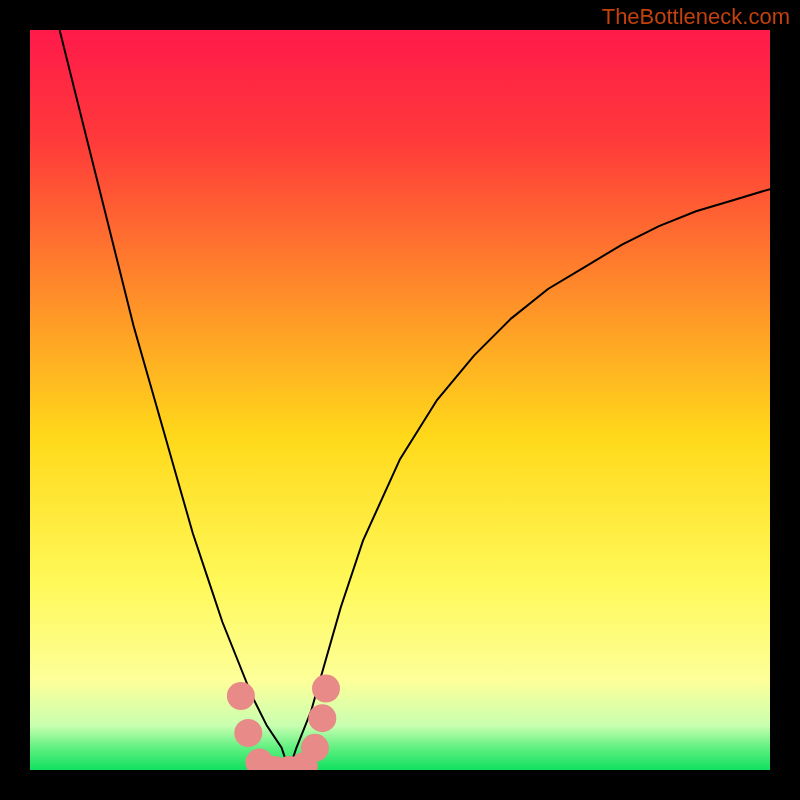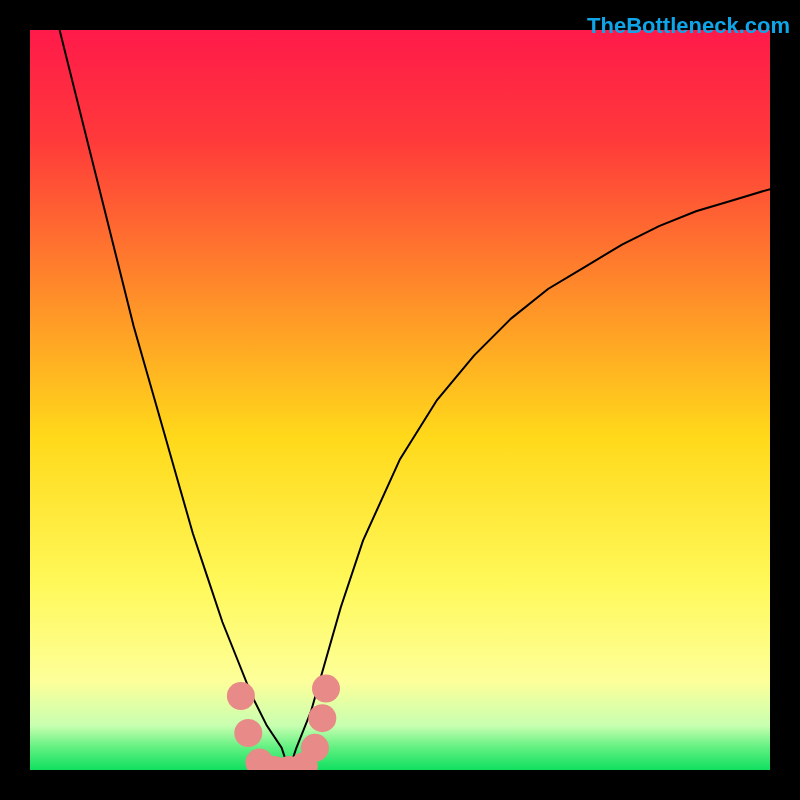--- a/index.html
+++ b/index.html
@@ -13,25 +13,25 @@
   }
   .plot-area {
     position: absolute;
     left: 30px;
     top: 30px;
     width: 740px;
     height: 740px;
   }
   .watermark {
     position: absolute;
-    top: 13px;
+    top: 4px;
     right: 10px;
-    color: #0ea5e9;
+    color: #c2410c;
     font-size: 22px;
-    font-weight: 700;
+    font-weight: 400;
     z-index: 10;
   }
 </style>
 </head>
 <body>
 
 <div class="watermark">TheBottleneck.com</div>
 
 <div class="plot-area">
   <svg id="chart-svg" width="740" height="740" viewBox="0 0 740 740">

